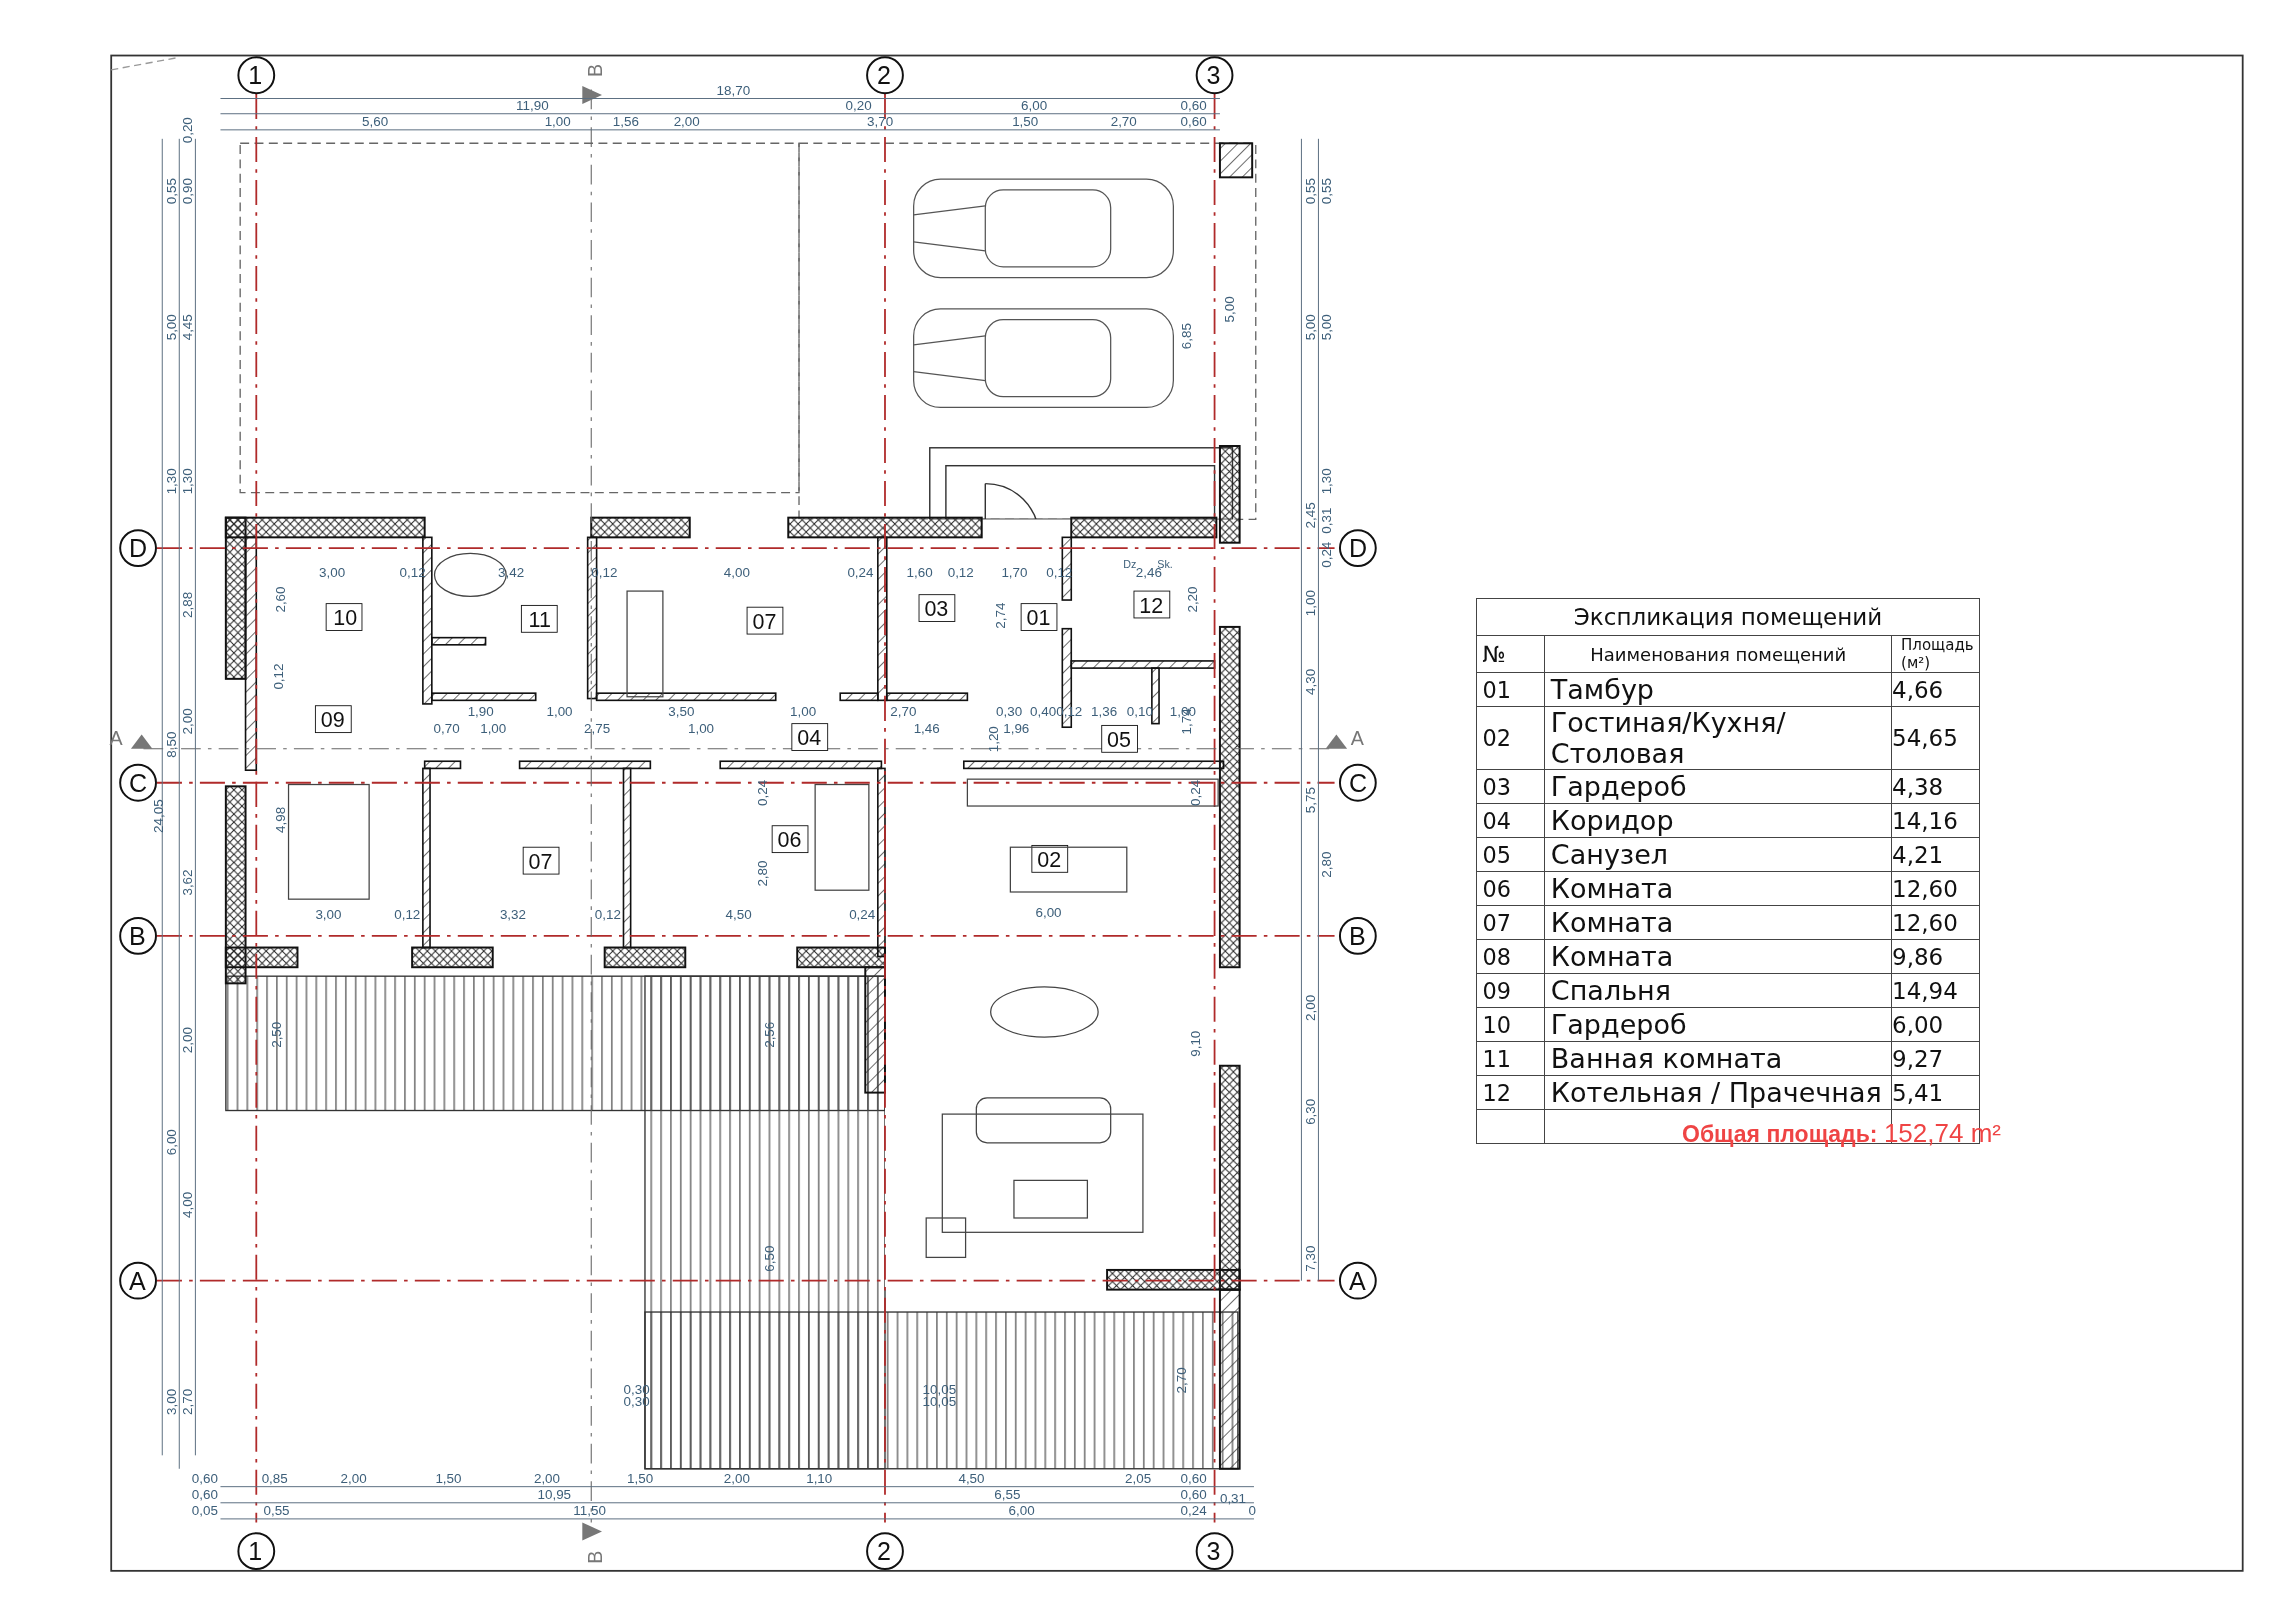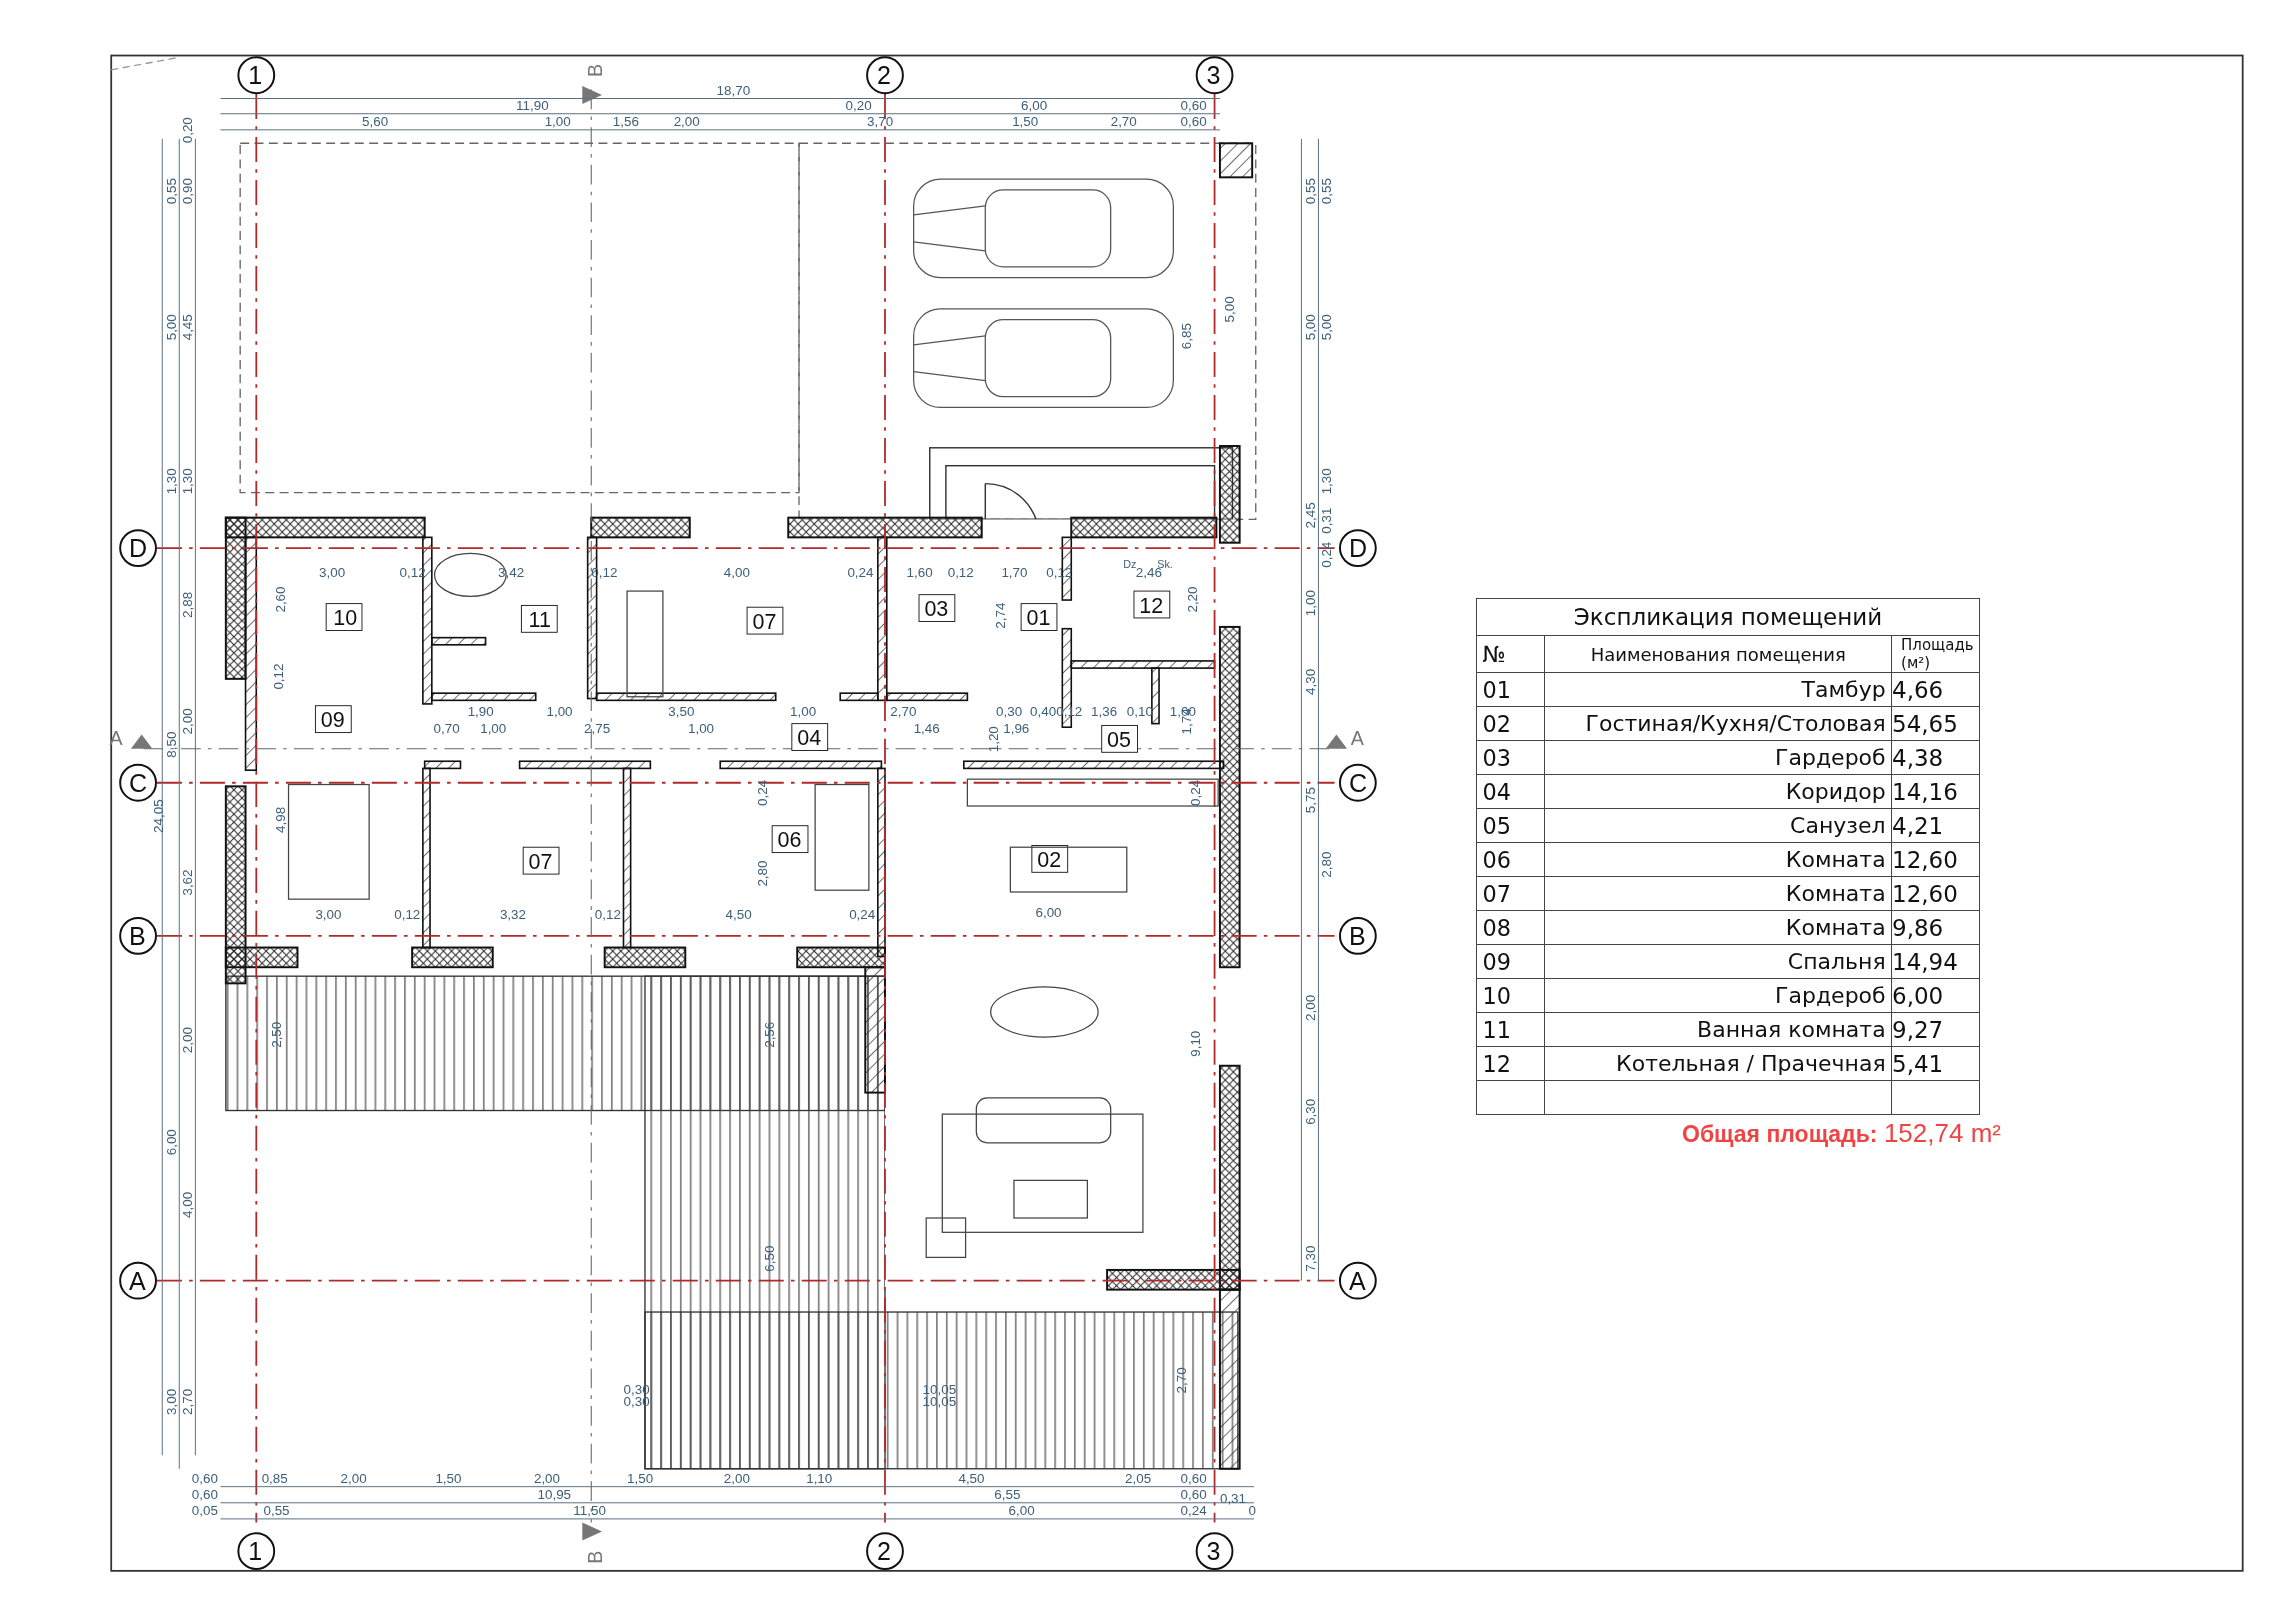--- a/index.html
+++ b/index.html
@@ -7,21 +7,21 @@
   #plan{position:absolute;left:0;top:0;}
   .dim{font-family:"Liberation Sans",sans-serif;font-size:15px;fill:#3d5f7a;}
   .axis-txt{font-family:"Liberation Sans",sans-serif;font-size:28px;fill:#111;}
   .room-txt{font-family:"Liberation Sans",sans-serif;font-size:24px;fill:#111;}
   .sec-txt{font-family:"Liberation Sans",sans-serif;font-size:22px;fill:#777;}
   #expl{position:absolute;left:1476px;top:598px;width:504px;border-collapse:collapse;font-family:"DejaVu Sans",sans-serif;color:#111;}
   #expl td,#expl th{border:1.8px solid #444;padding:0 5.4px;height:33px;font-weight:normal;text-align:left;}
   #expl .title{font-size:23px;text-align:center;height:36px;border-bottom:1.8px solid #444;}
   #expl .hd{font-size:17px;height:33px;}
   #expl .c-no{width:57px;font-size:22.4px;}
-  #expl .c-name{width:337px;font-size:22px;text-align:right;}
+  #expl .c-name{width:337px;font-size:27px;}
   #expl .c-area{font-size:23px;padding-left:0;}
   #expl .hd.c-name{text-align:center;font-size:18px;}
   #expl .hd.c-area{font-size:15px;padding-left:9px;margin-top:30px;}
   #total{position:absolute;left:1682px;top:1118px;font-family:"Liberation Sans",sans-serif;font-size:23px;color:#ef4444;white-space:nowrap;}
   #total b{font-weight:bold;}
   #total span.v{font-size:26px;}
 </style>
 </head>
 <body>
 
@@ -410,21 +410,21 @@
   </g>
 </svg>
 
 <table id="expl">
   <tbody>
       <tr>
     <th class="title" colspan="3">Экспликация помещений</th>
   </tr>
   <tr>
     <th class="hd c-no">№</th>
-    <th class="hd c-name">Наименования помещения</th>
+    <th class="hd c-name">Наименования помещений</th>
     <th class="hd c-area">Площадь (м²)</th>
   </tr>
   <tr>
         <td class="c-no">01</td>
         <td class="c-name">Тамбур</td>
         <td class="c-area">4,66</td>
       </tr>
   <tr>
         <td class="c-no">02</td>
         <td class="c-name">Гостиная/Кухня/Столовая</td>

